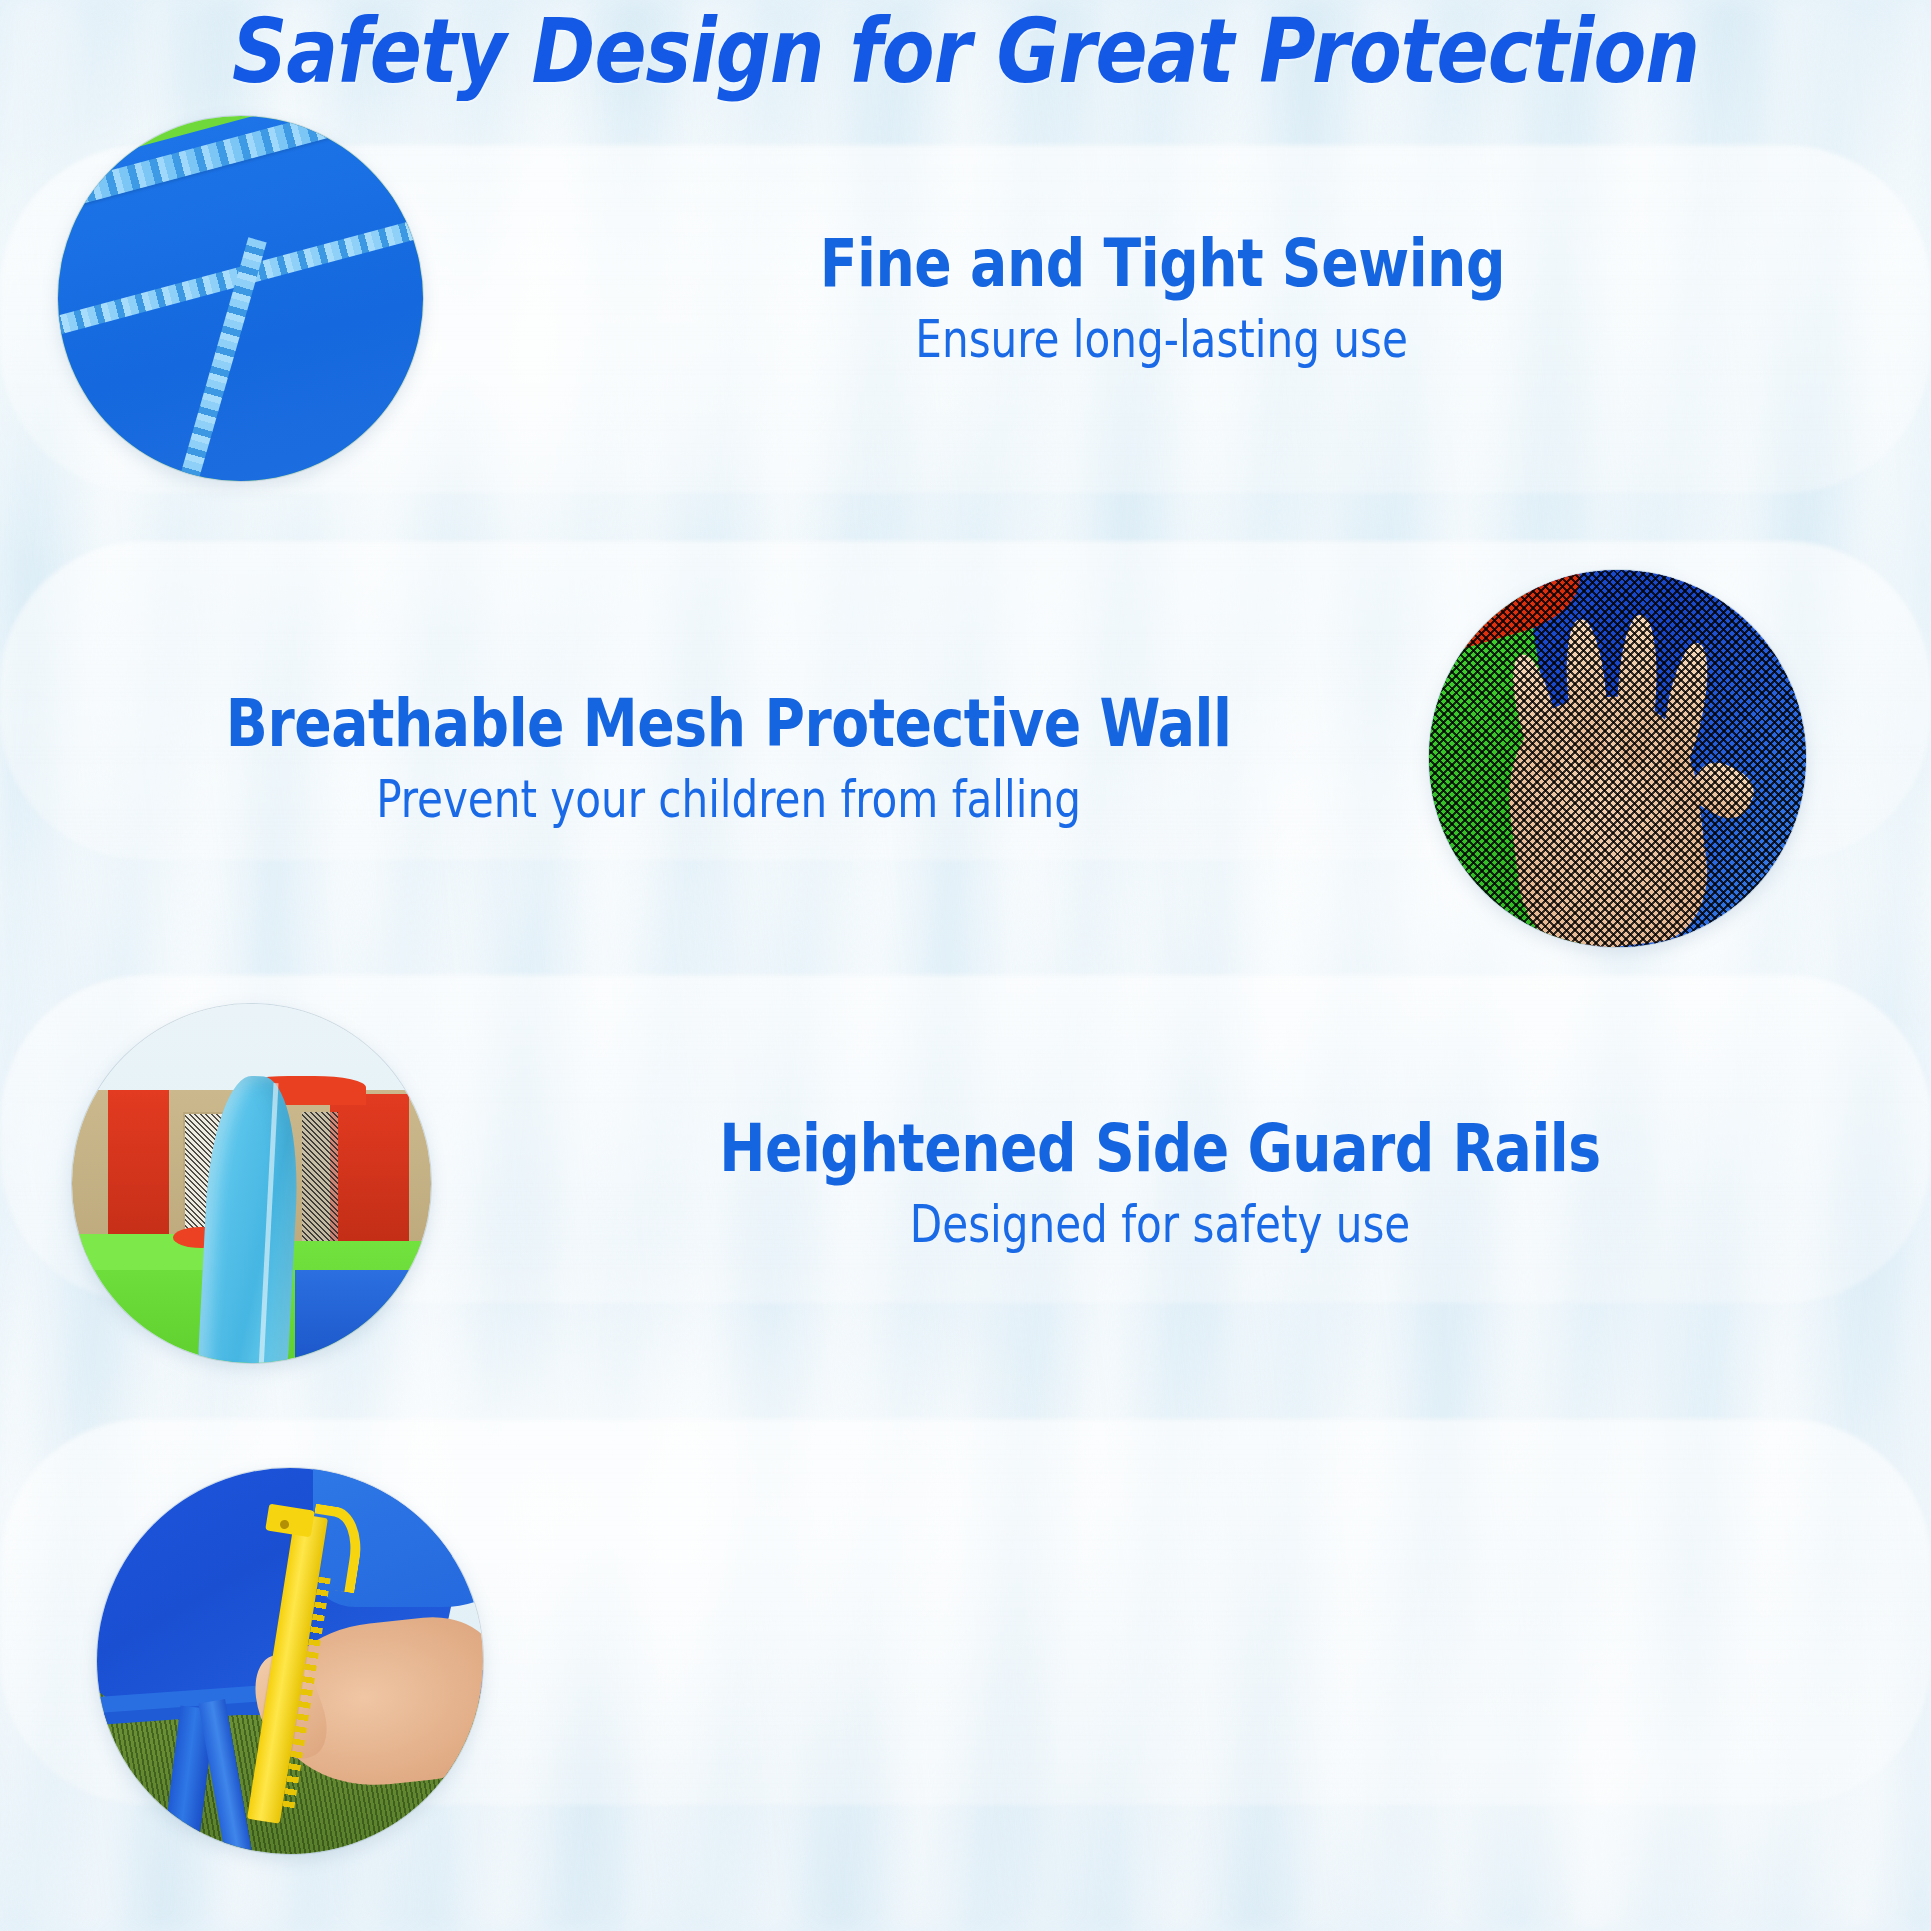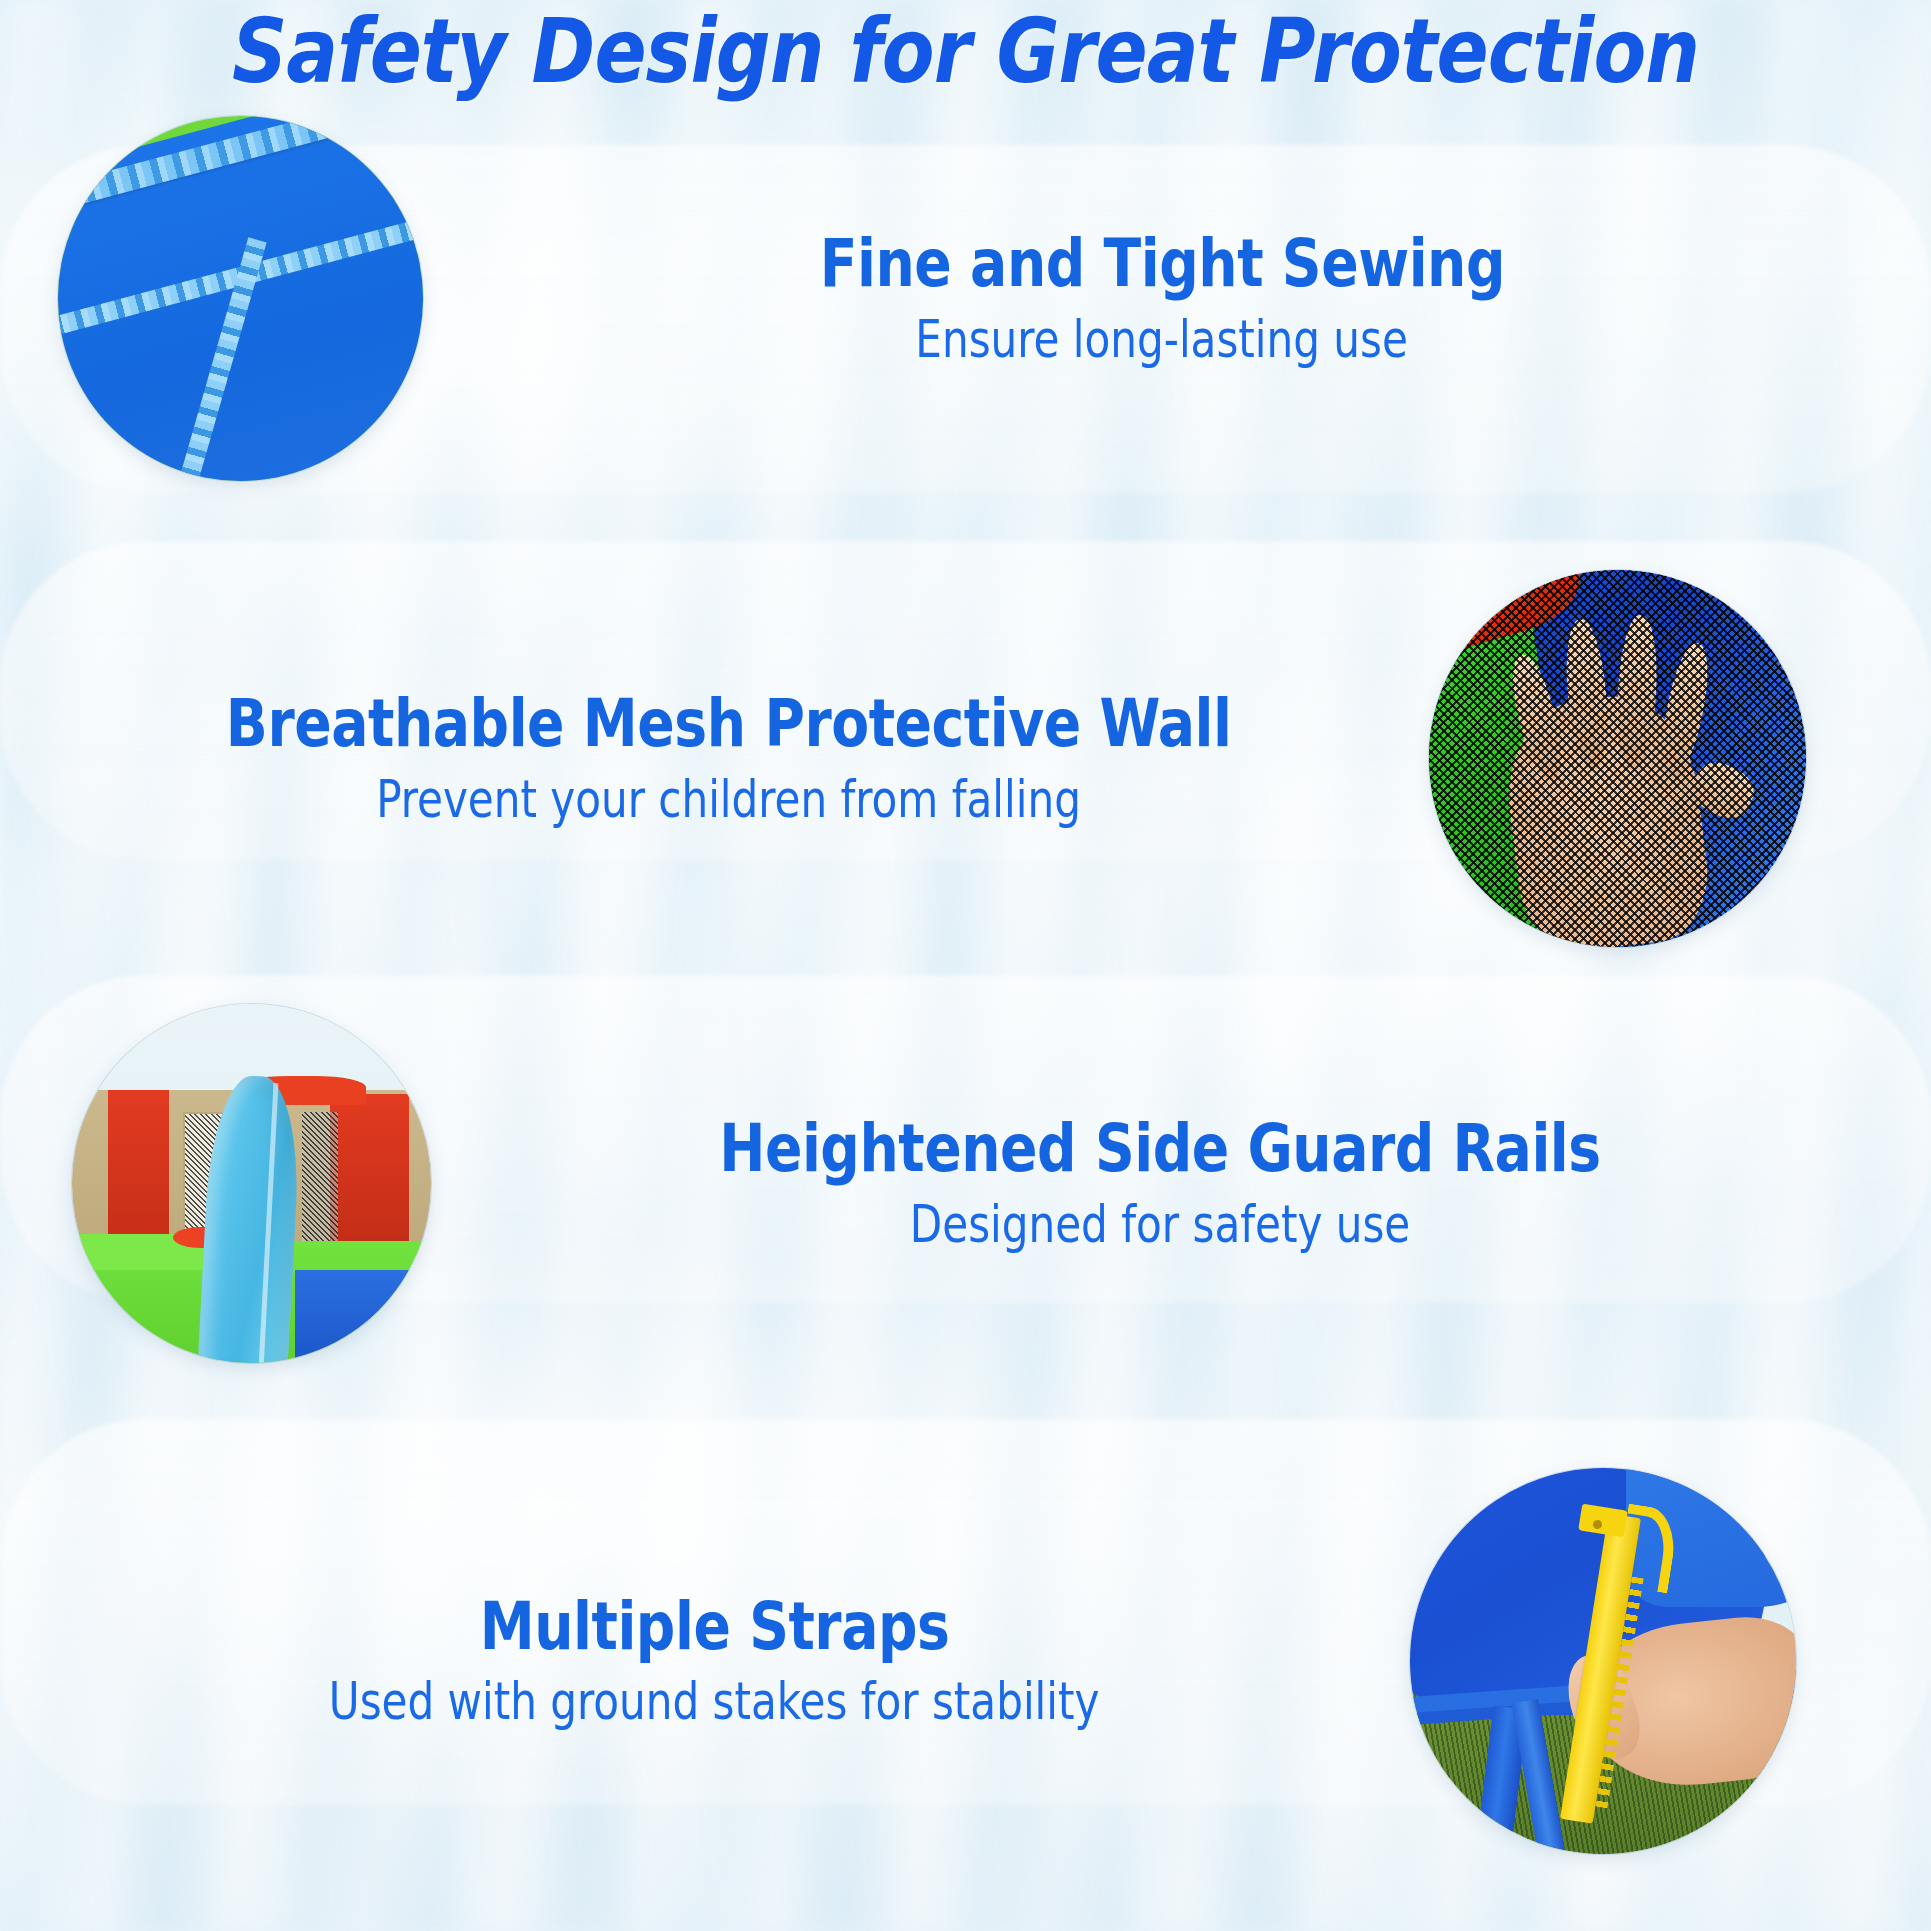--- a/index.html
+++ b/index.html
@@ -328,24 +328,20 @@
     <div class="c3-rail"></div>
     <div class="c3-railseam"></div>
   </div>
   <div class="txt center-h" style="margin-left:106px;width:1246px;">
     <div class="head">Heightened Side Guard Rails</div>
     <div class="sub">Designed for safety use</div>
   </div>
 </div>
 
 <div class="row" style="left:58px;top:1468px;width:1815px;">
-  <div class="txt center-h" style="width:1313px;">
-    <div class="head">Multiple Straps</div>
-    <div class="sub">Used with ground stakes for stability</div>
-  </div>
   <div class="circle" style="width:386px;height:386px;margin-left:39px;">
     <div class="c4-sky"></div>
     <div class="c4-grass"></div>
     <div class="c4-fabric"></div>
     <div class="c4-fabric2"></div>
     <div class="c4-hem"></div>
     <div class="c4-hem2"></div>
     <div class="c4-strap"></div>
     <div class="c4-strap2"></div>
     <div class="c4-hand"></div>

